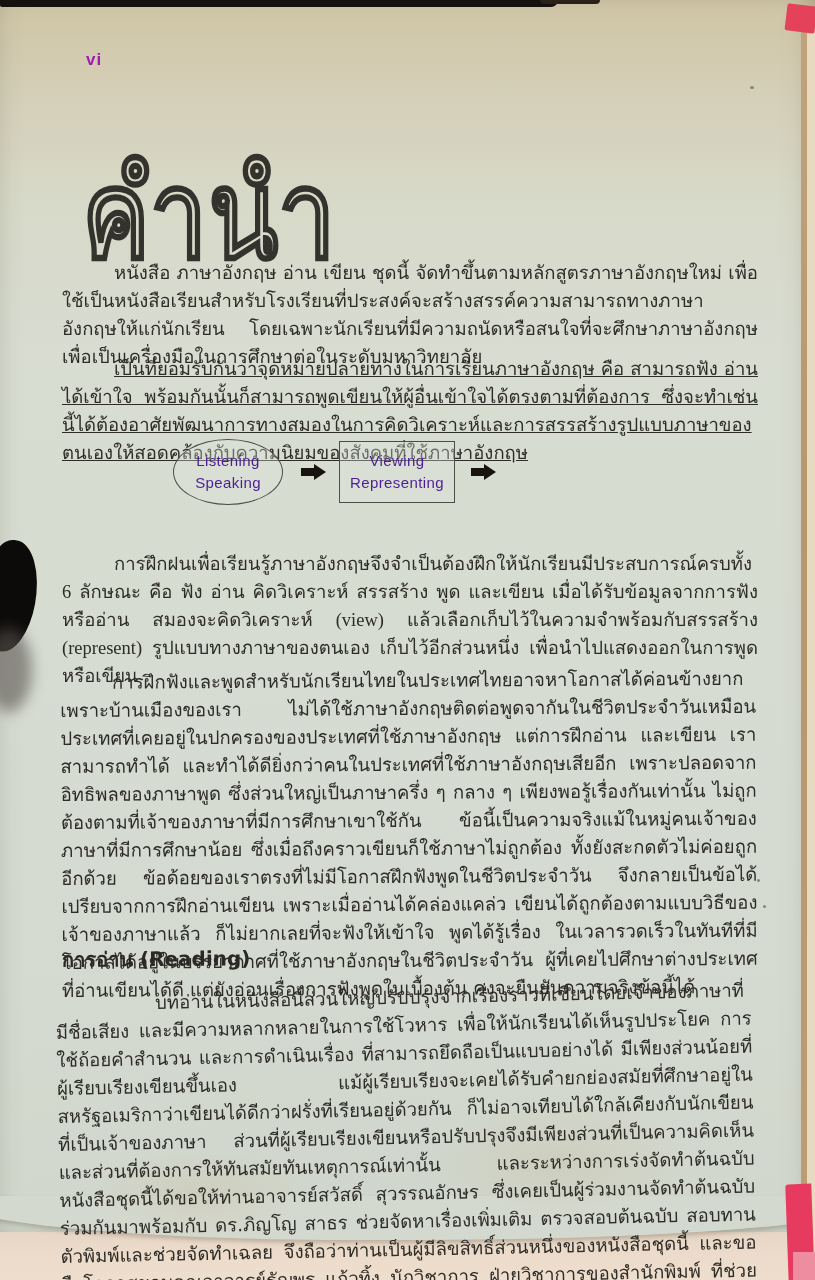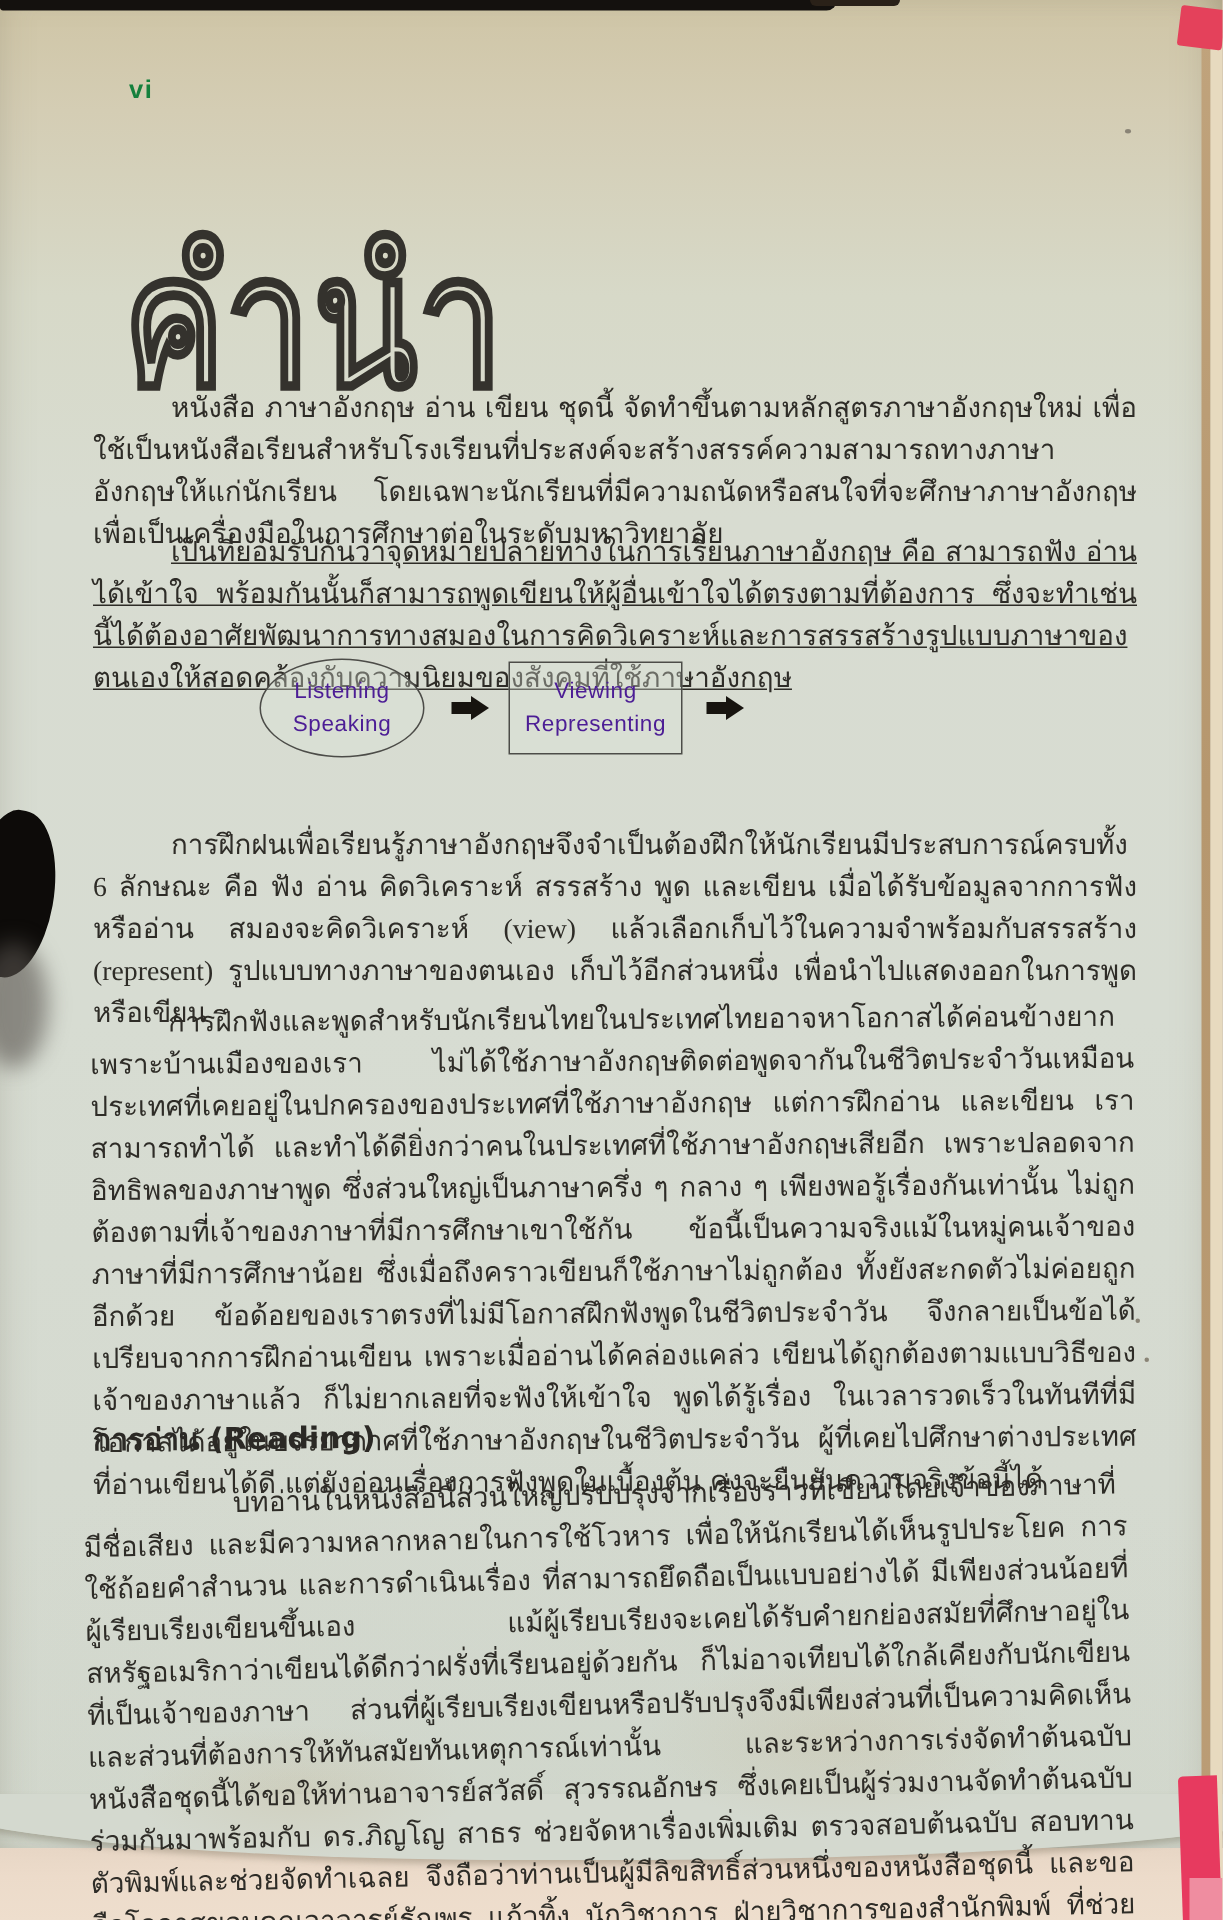--- a/index.html
+++ b/index.html
@@ -59,21 +59,21 @@
   }
   .speck{position:absolute;background:#8a8476;border-radius:50%;}
   .speck.s1{left:750px;top:86px;width:4px;height:3px;}
   .speck.s2{left:757px;top:879px;width:3px;height:3px;}
   .speck.s3{left:763px;top:905px;width:3px;height:3px;}
   .stain{position:absolute;border-radius:50%;background:radial-gradient(closest-side, rgba(190,165,120,.18), rgba(0,0,0,0));}
   .stain.t1{left:430px;top:1100px;width:260px;height:120px;}
   .stain.t2{left:90px;top:1150px;width:220px;height:90px;}
   .page-num{
     position:absolute;left:86px;top:50px;font-size:17px;font-weight:700;
-    letter-spacing:1px;color:#15803d;
+    letter-spacing:1px;color:#a21caf;
   }
   .doc-title{
     position:absolute;left:82px;top:70px;
     font-family:"DejaVu Sans","Liberation Sans",sans-serif;
     font-size:124px;line-height:1;font-weight:700;
     color:transparent;-webkit-text-stroke:2.5px #34322d;
     transform:scaleX(.82);transform-origin:0 0;letter-spacing:2px;
     white-space:nowrap;
   }
   .para{

